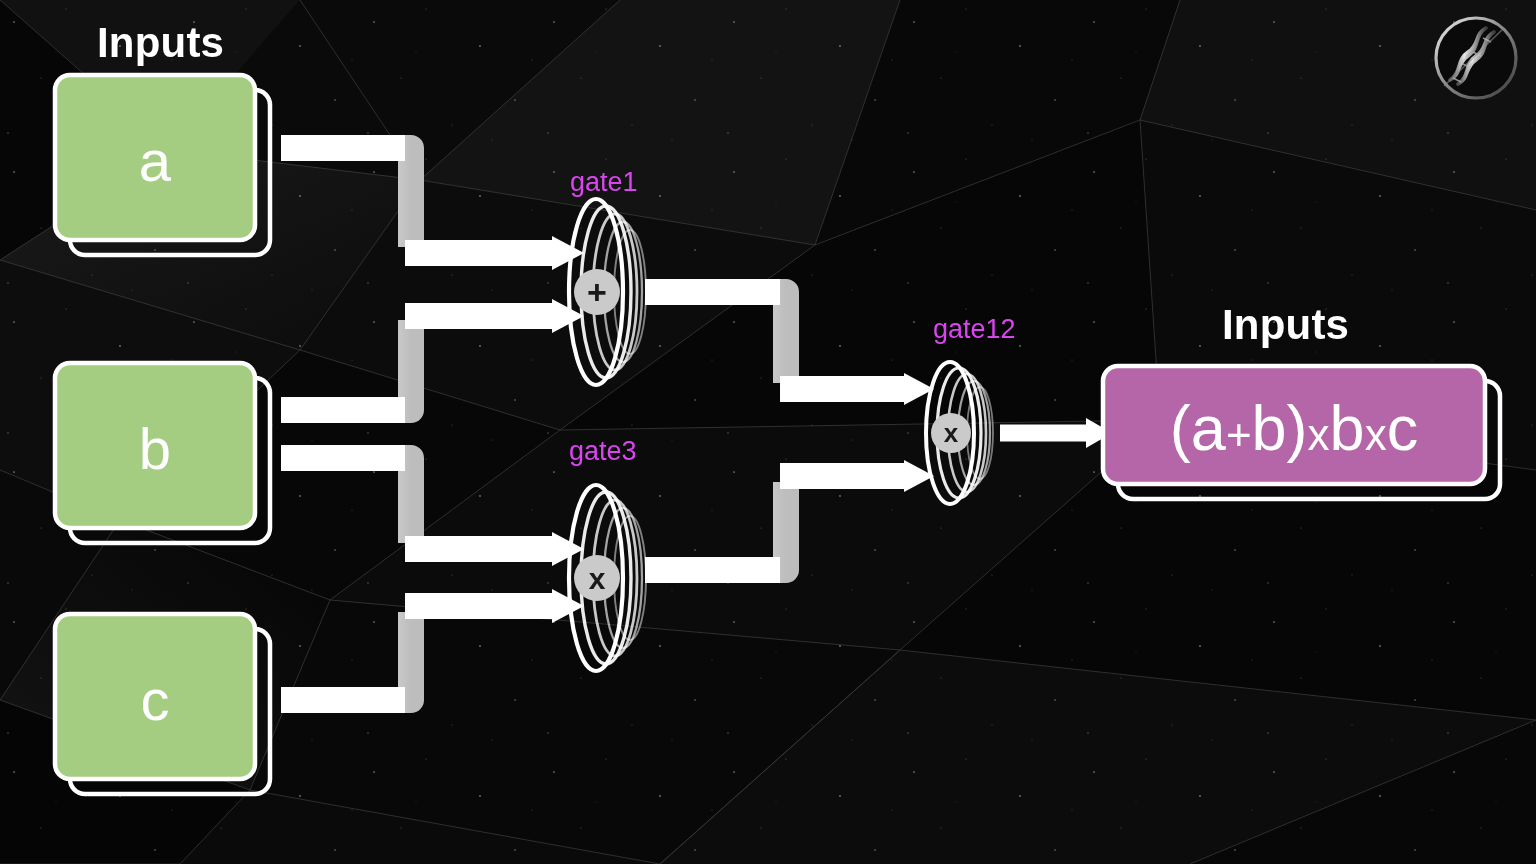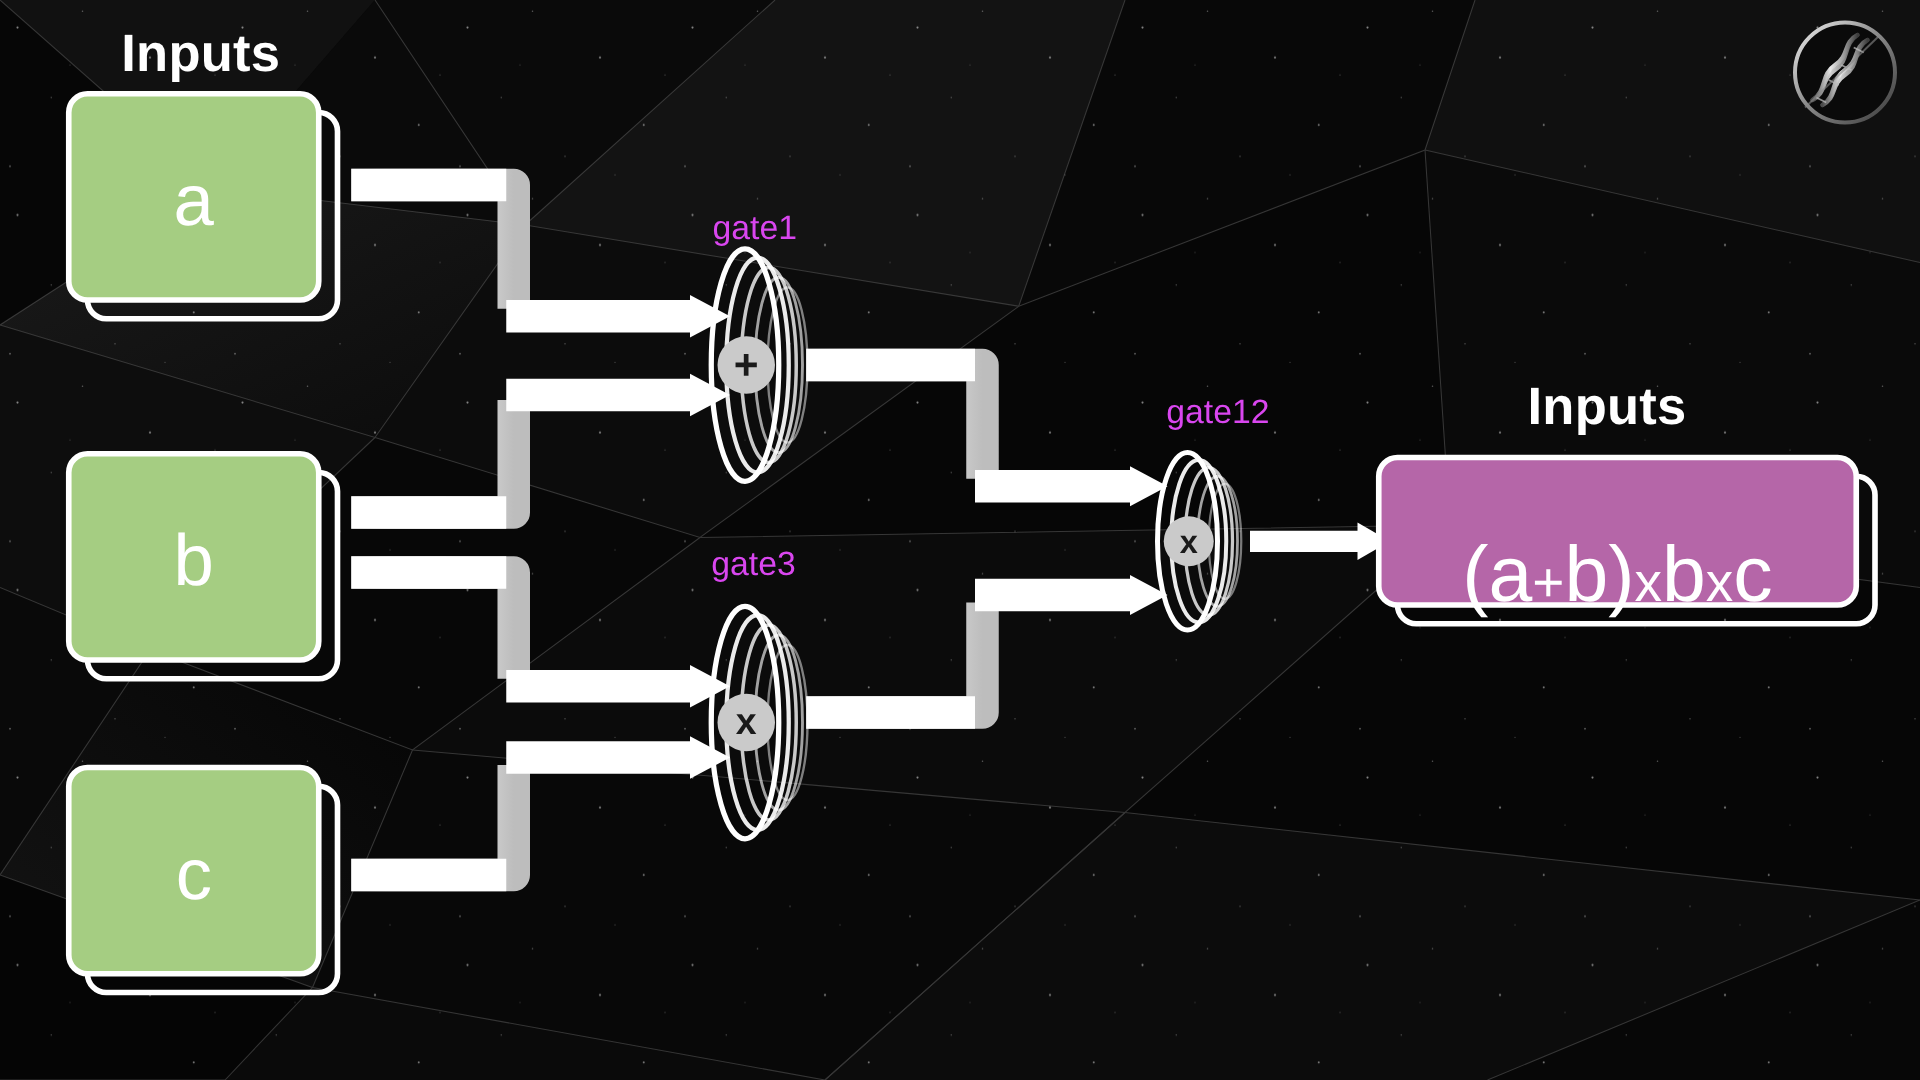--- a/index.html
+++ b/index.html
@@ -21,21 +21,21 @@
     position:absolute;color:#d946ef;font-size:27px;font-weight:400;white-space:nowrap;
   }
   #gl1{left:570px;top:167px;}
   #gl3{left:569px;top:436px;}
   #gl12{left:919px;top:314px;margin-left:14px;}
   .node-text{
     position:absolute;color:#fff;white-space:nowrap;text-align:center;
     font-weight:400;
   }
   .var-txt{font-size:58px;}
-  .out-txt{font-size:63px;margin-top:32px;}
+  .out-txt{font-size:63px;}
   .out-txt .op{font-size:44px;vertical-align:baseline;}
   #logo{position:absolute;left:1430px;top:12px;width:92px;height:92px;}
 </style>
 </head>
 <body>
 
 <div id="stage">
 
   <svg id="bg" viewBox="0 0 1536 864" preserveAspectRatio="none">
     <defs>

